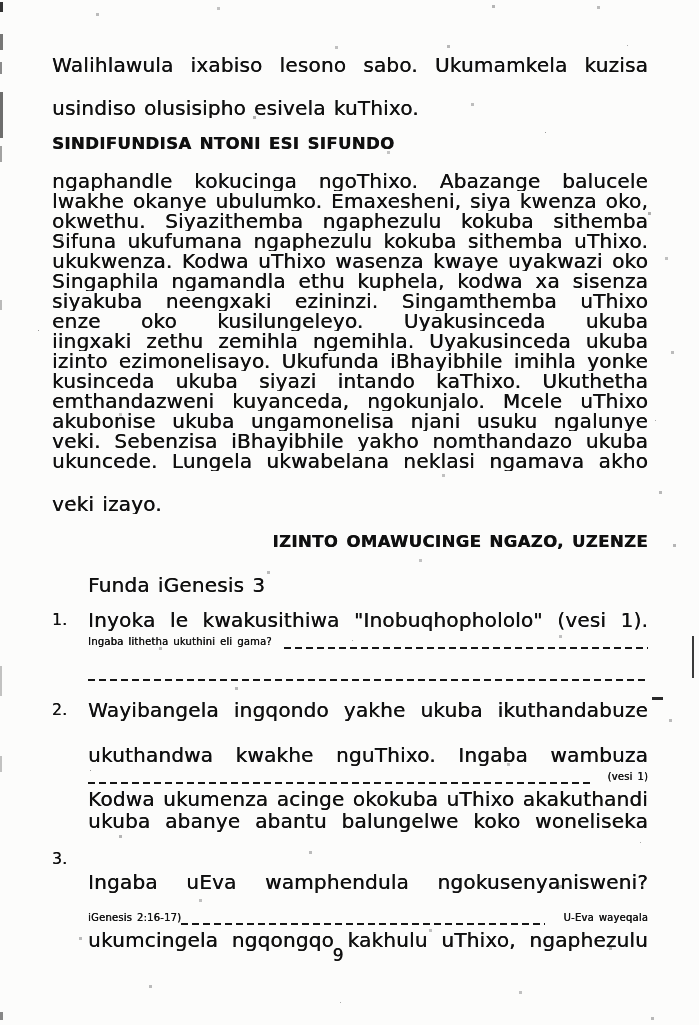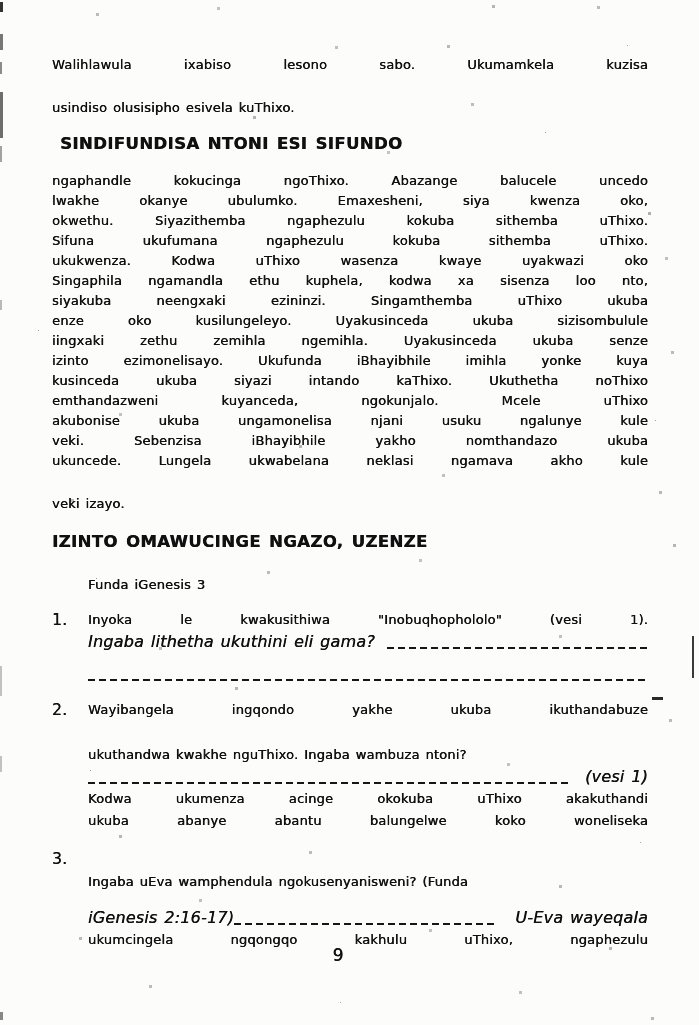--- a/index.html
+++ b/index.html
@@ -8,49 +8,48 @@
     width:699px;height:1025px;
     background:#fcfcfb;
     overflow:hidden;
     font-family:"DejaVu Sans",sans-serif;
     color:#101010;
   }
   .content{
     position:absolute;left:52px;top:55px;width:596px;
   }
   .ln{
-    font-size:13px;line-height:20px;height:20px;
+    font-size:20px;line-height:20px;height:20px;
     letter-spacing:.2px;word-spacing:1.5px;
     text-shadow:.35px 0 0 currentColor;
     text-align:justify;text-align-last:justify;
     white-space:normal;overflow:hidden;
   }
   .ll{text-align-last:left;margin-top:23px;}
   .indent{text-indent:36px;}
   .heading{
     font-size:16.5px;font-weight:bold;letter-spacing:.4px;word-spacing:2px;
     line-height:20px;height:20px;
     text-shadow:.4px 0 0 currentColor;
   }
-  .h1{margin-top:16px;margin-bottom:17px;margin-left:8px;}
-  .h2{margin-top:18px;margin-bottom:12px;}
+  .h1{margin-top:16px;margin-bottom:17px;}
+  .h2{margin-top:18px;margin-bottom:12px;text-align:right;}
   .funda{margin-left:36px;margin-bottom:10px;}
   .q{display:flex;margin-top:14px;}
   .qnum{
     flex:0 0 36px;font-size:15.5px;line-height:22px;
     text-shadow:.35px 0 0 currentColor;letter-spacing:.2px;
   }
   .qbody{flex:1 1 auto;min-width:0;}
   .qbody .ln{line-height:22px;height:22px;}
   .mix{display:flex;align-items:flex-end;}
   .mix .txt{
-    white-space:nowrap;font-size:16px;line-height:22px;
+    white-space:nowrap;font-size:10px;line-height:22px;
     letter-spacing:.2px;word-spacing:1.5px;
     text-shadow:.35px 0 0 currentColor;
-    font-style:italic;
   }
   .blank{
     height:2px;
     background:repeating-linear-gradient(90deg,#161616 0 7px,transparent 7px 11px);
     align-self:flex-end;margin-bottom:4px;
   }
   .grow{flex:1 1 auto;}
   .blank-full{
     height:2px;margin:26px 0 0 36px;
     background:repeating-linear-gradient(90deg,#161616 0 7px,transparent 7px 11px);

